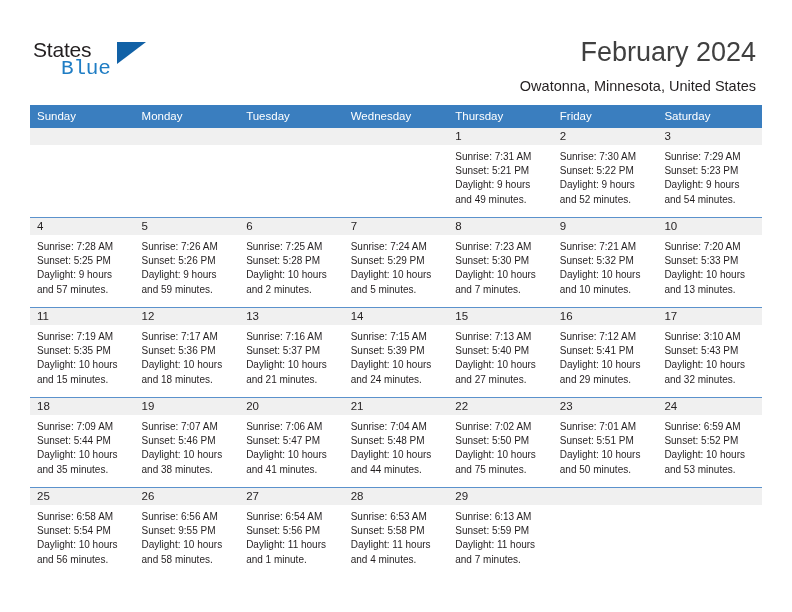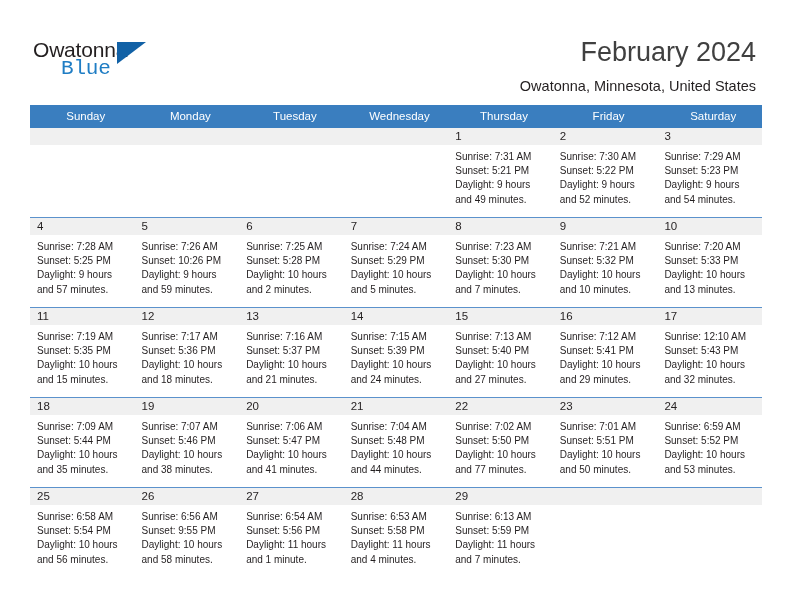--- a/index.html
+++ b/index.html
@@ -89,21 +89,21 @@
     top: 105px;
     width: 732px;
     border-collapse: collapse;
     table-layout: fixed;
   }
   .cal th {
     background: #3a7ebf;
     color: #ffffff;
     font-size: 11.5px;
     font-weight: normal;
-    text-align: center;
+    text-align: left;
     padding: 5px 0 6px 7px;
     height: 12px;
     border: 0;
   }
   .cal td {
     vertical-align: top;
     padding: 0;
     height: 89px;
     border-top: 1px solid #5b92cc;
     background: #ffffff;
@@ -134,21 +134,21 @@
   }
 </style>
 </head>
 <body>
 
 <div class="page">
 
   <div class="top">
 
     <div class="logo">
-      <span class="logo-general">Owatonna</span>
+      <span class="logo-general">States</span>
       <span class="logo-tri"></span>
       <span class="logo-blue">Blue</span>
     </div>
 
     <div class="title">February 2024</div>
     <div class="subtitle">Owatonna, Minnesota, United States</div>
 
   </div>
 
   <table class="cal">
@@ -216,21 +216,21 @@
               <div>Sunrise: 7:28 AM</div>
               <div>Sunset: 5:25 PM</div>
               <div>Daylight: 9 hours</div>
               <div>and 57 minutes.</div>
             </div>
           </td>
           <td>
             <div class="daynum-band">5</div>
             <div class="cell-body">
               <div>Sunrise: 7:26 AM</div>
-              <div>Sunset: 10:26 PM</div>
+              <div>Sunset: 5:26 PM</div>
               <div>Daylight: 9 hours</div>
               <div>and 59 minutes.</div>
             </div>
           </td>
           <td>
             <div class="daynum-band">6</div>
             <div class="cell-body">
               <div>Sunrise: 7:25 AM</div>
               <div>Sunset: 5:28 PM</div>
               <div>Daylight: 10 hours</div>
@@ -325,21 +325,21 @@
             <div class="cell-body">
               <div>Sunrise: 7:12 AM</div>
               <div>Sunset: 5:41 PM</div>
               <div>Daylight: 10 hours</div>
               <div>and 29 minutes.</div>
             </div>
           </td>
           <td>
             <div class="daynum-band">17</div>
             <div class="cell-body">
-              <div>Sunrise: 12:10 AM</div>
+              <div>Sunrise: 3:10 AM</div>
               <div>Sunset: 5:43 PM</div>
               <div>Daylight: 10 hours</div>
               <div>and 32 minutes.</div>
             </div>
           </td>
         </tr>
         <tr class="week">
           <td>
             <div class="daynum-band">18</div>
             <div class="cell-body">
@@ -375,21 +375,21 @@
               <div>Daylight: 10 hours</div>
               <div>and 44 minutes.</div>
             </div>
           </td>
           <td>
             <div class="daynum-band">22</div>
             <div class="cell-body">
               <div>Sunrise: 7:02 AM</div>
               <div>Sunset: 5:50 PM</div>
               <div>Daylight: 10 hours</div>
-              <div>and 77 minutes.</div>
+              <div>and 75 minutes.</div>
             </div>
           </td>
           <td>
             <div class="daynum-band">23</div>
             <div class="cell-body">
               <div>Sunrise: 7:01 AM</div>
               <div>Sunset: 5:51 PM</div>
               <div>Daylight: 10 hours</div>
               <div>and 50 minutes.</div>
             </div>

